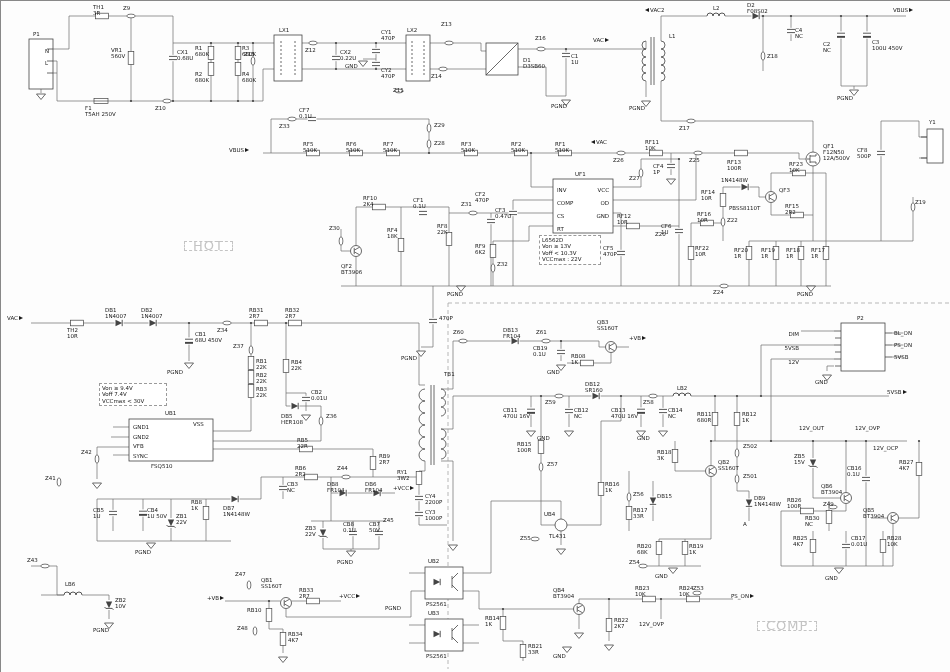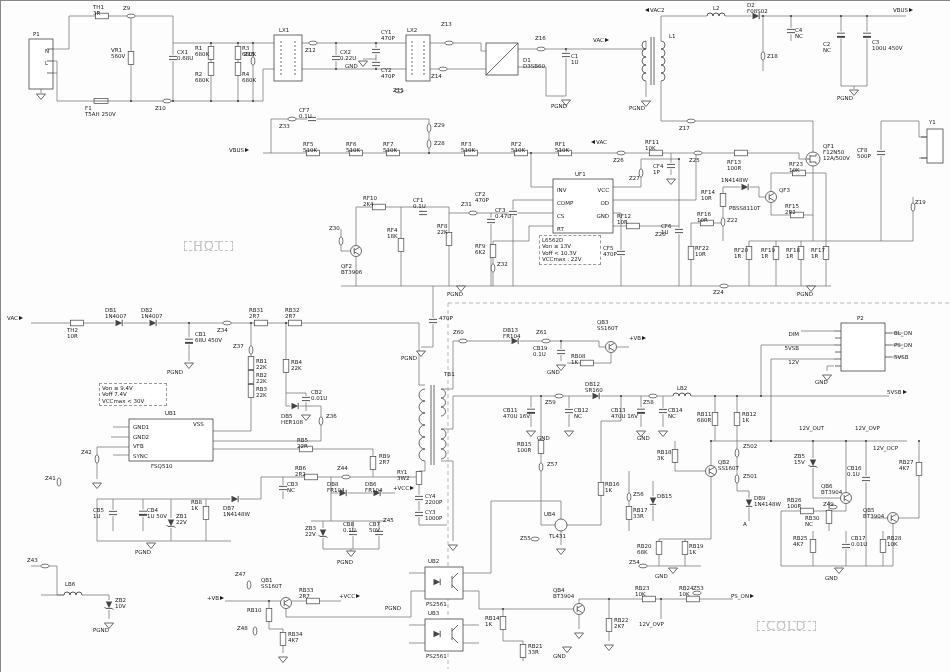--- a/index.html
+++ b/index.html
@@ -739,21 +739,21 @@
 <span class="lb" style="left:822px;top:500px">Z49</span>
 <span class="lb" style="left:804px;top:514px">RB30
 NC</span>
 <span class="lb" style="left:792px;top:534px">RB25
 4K7</span>
 <span class="lb" style="left:850px;top:534px">CB17
 0.01U</span>
 <span class="lb" style="left:886px;top:534px">RB28
 10K</span>
 <span class="lb" style="left:824px;top:574px">GND</span>
-<span class="lb big" style="left:756px;top:620px">COLD</span>
+<span class="lb big" style="left:756px;top:620px">COMP</span>
 
 <span class="lb" style="left:234px;top:570px">Z47</span>
 <span class="lb" style="left:260px;top:576px">QB1
 SS160T</span>
 <span class="lb" style="left:298px;top:586px">RB33
 2R7</span>
 <span class="lb fr" style="left:206px;top:594px">+VB</span>
 <span class="lb fr" style="left:338px;top:592px">+VCC</span>
 <span class="lb" style="left:246px;top:606px">RB10</span>
 <span class="lb" style="left:287px;top:630px">RB34

